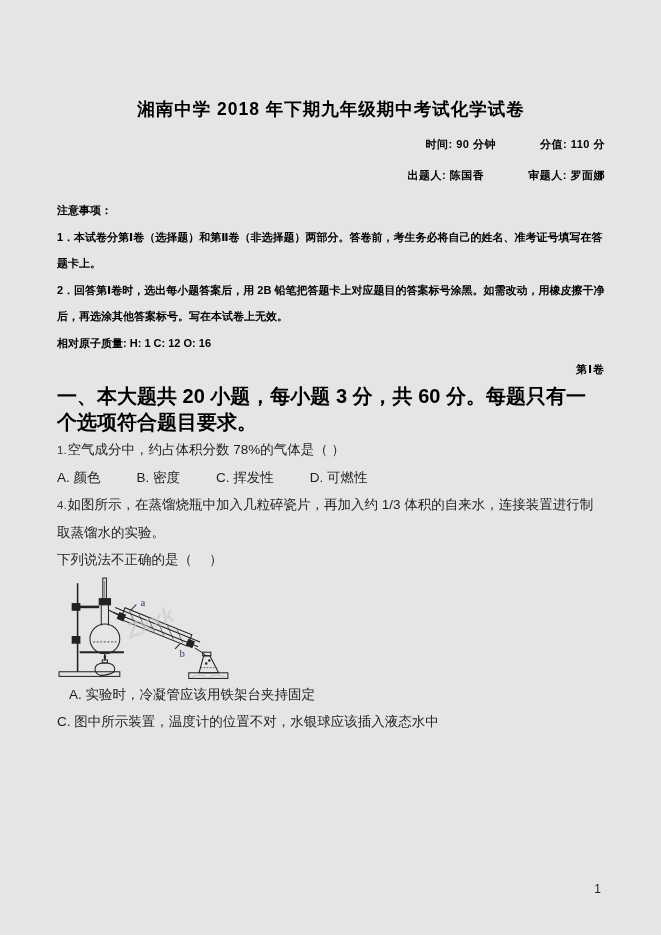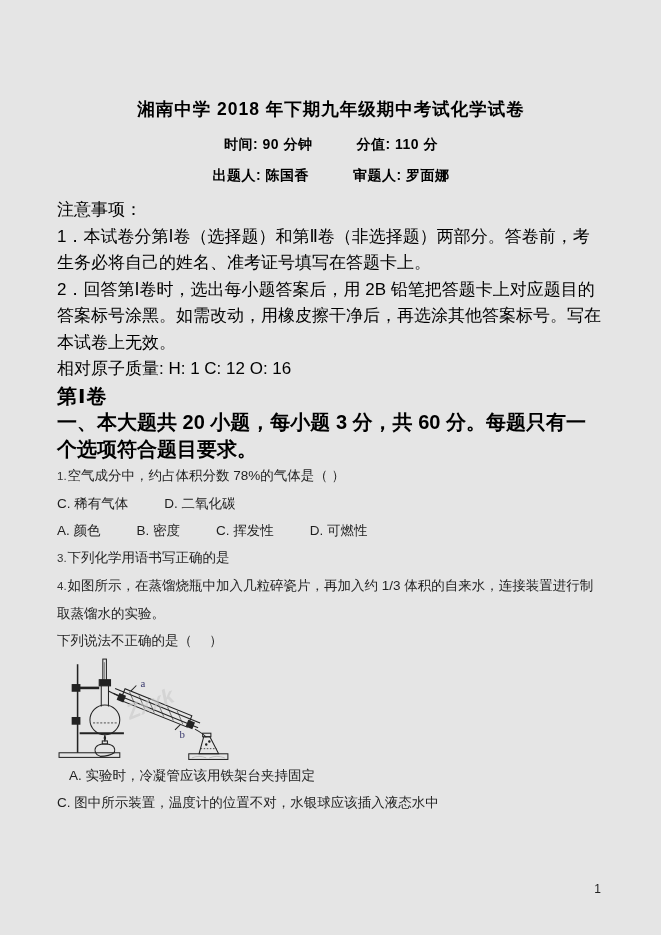--- a/index.html
+++ b/index.html
@@ -11,30 +11,30 @@
     color:#000;
     overflow:hidden;
   }
   .content{padding:97px 56px 0 57px;}
 
   .title{
     text-align:center;font-size:17.5px;font-weight:bold;
     margin:0 0 14px 0;line-height:24px;letter-spacing:1px;
   }
   .meta-line{
-    text-align:center;font-size:14px;font-weight:bold;
+    text-align:right;font-size:11px;font-weight:bold;
     margin:0 0 13px 0;line-height:18px;letter-spacing:.5px;
   }
   .meta-gap{display:inline-block;width:44px;}
 
-  .notice{font-size:17px;font-weight:normal;line-height:26.5px;}
+  .notice{font-size:11px;font-weight:bold;line-height:26.5px;}
   .notice p{margin:0;}
 
   .section-heading{
-    text-align:left;font-size:20px;font-weight:bold;
+    text-align:right;font-size:11px;font-weight:bold;
     margin:0;line-height:26.5px;letter-spacing:1px;
   }
   .section-intro{font-size:20px;font-weight:bold;line-height:26.5px;margin:0;}
 
   .question{font-size:13.5px;font-weight:normal;color:#1f1f1f;line-height:27px;margin:0;}
   .q-num{font-size:11.5px;color:#333;margin-right:1px;}
   .opts .opt{margin-right:36px;}
   .indent-a{padding-left:12px;}
 
   .figure-wrap{margin:3px 0 2px 0;width:175px;}
@@ -66,31 +66,25 @@
       <p>2．回答第Ⅰ卷时，选出每小题答案后，用 2B 铅笔把答题卡上对应题目的答案标号涂黑。如需改动，用橡皮擦干净后，再选涂其他答案标号。写在本试卷上无效。</p>
       <p>相对原子质量: H: 1   C: 12    O: 16</p>
     </div>
 
     <p class="section-heading">第Ⅰ卷</p>
     <p class="section-intro">一、本大题共 20 小题，每小题 3 分，共 60 分。每题只有一个选项符合题目要求。</p>
 
     <p class="question">
       <span class="q-num">1.</span><span>空气成分中，约占体积分数 78%的气体是（       ）</span>
     </p>
-    <p class="question opts">
-      <span class="opt">C. 稀有气体</span><span>D. 二氧化碳</span>
-    </p>
 
     <p class="question opts">
       <span class="opt">A. 颜色</span><span class="opt">B. 密度</span><span class="opt">C. 挥发性</span><span>D. 可燃性</span>
     </p>
 
-    <p class="question">
-      <span class="q-num">3.</span><span>下列化学用语书写正确的是</span>
-    </p>
 
     <p class="question">
       <span class="q-num">4.</span><span>如图所示，在蒸馏烧瓶中加入几粒碎瓷片，再加入约 1/3 体积的自来水，连接装置进行制取蒸馏水的实验。</span>
     </p>
     <p class="question">下列说法不正确的是（　 ）</p>
 
     <div class="figure-wrap">
       <svg width="175" height="103" viewBox="0 0 340 200">
 
         <g stroke="#222" fill="none" stroke-width="3">

